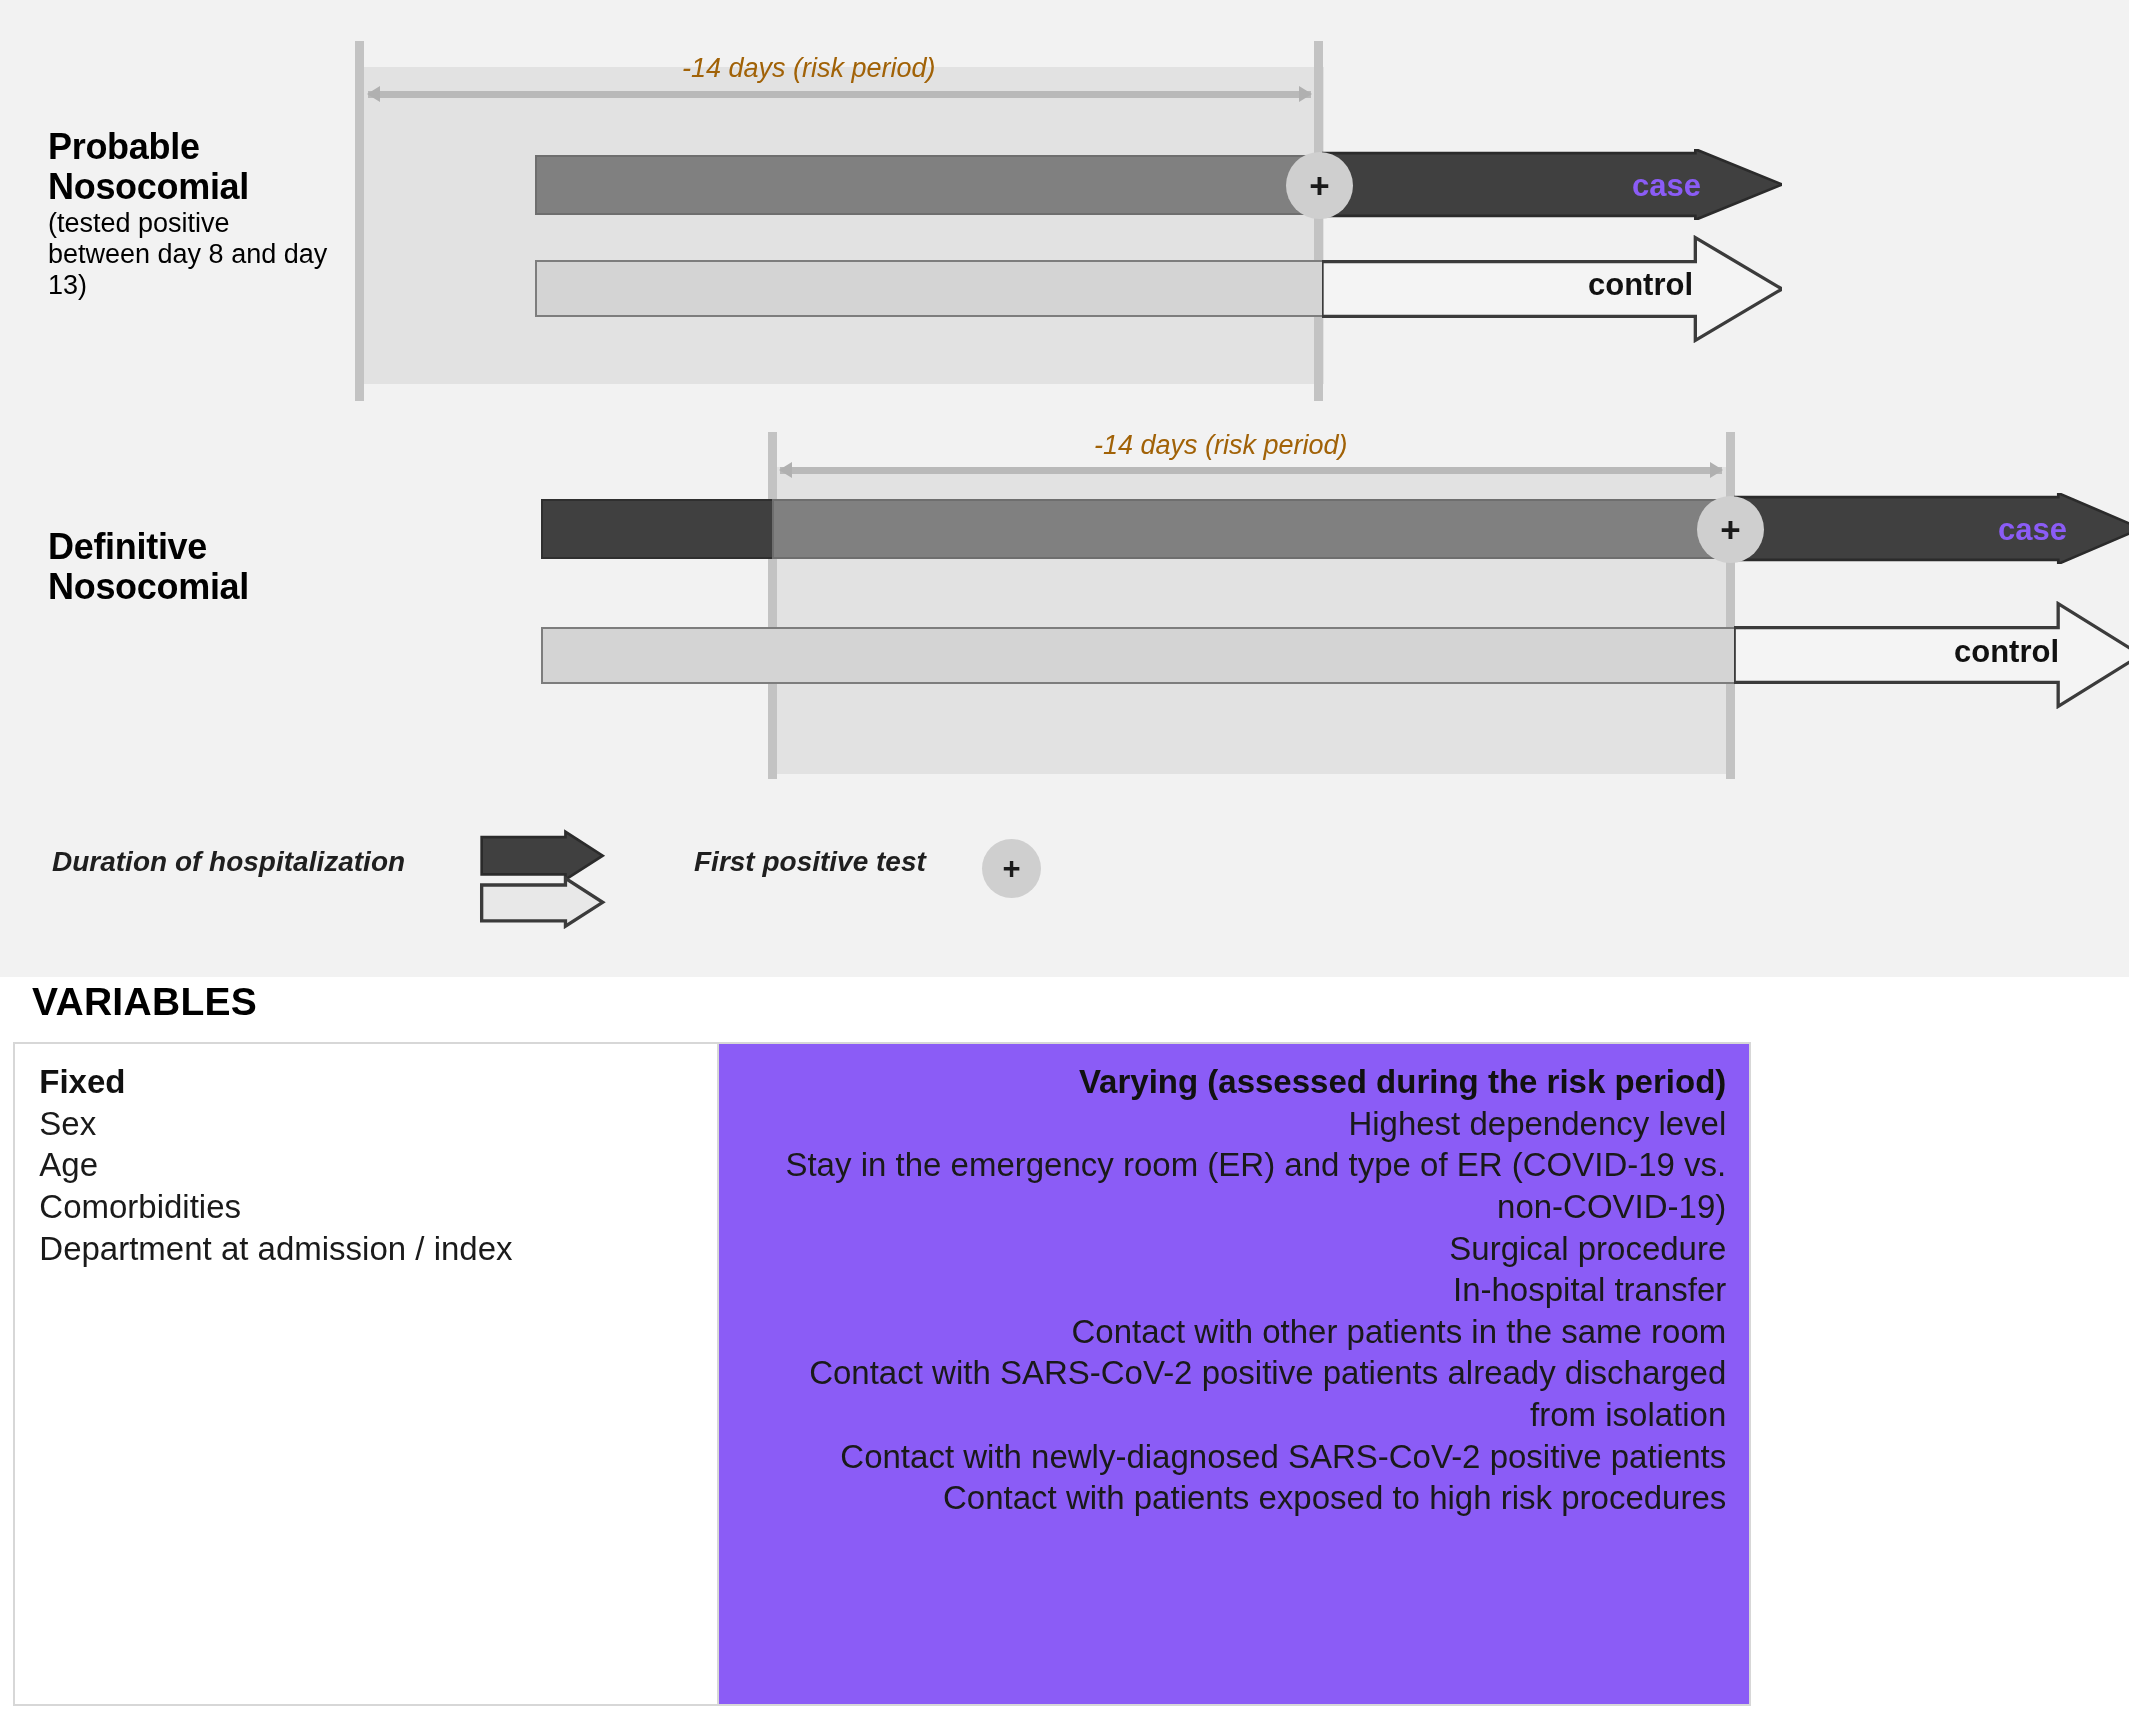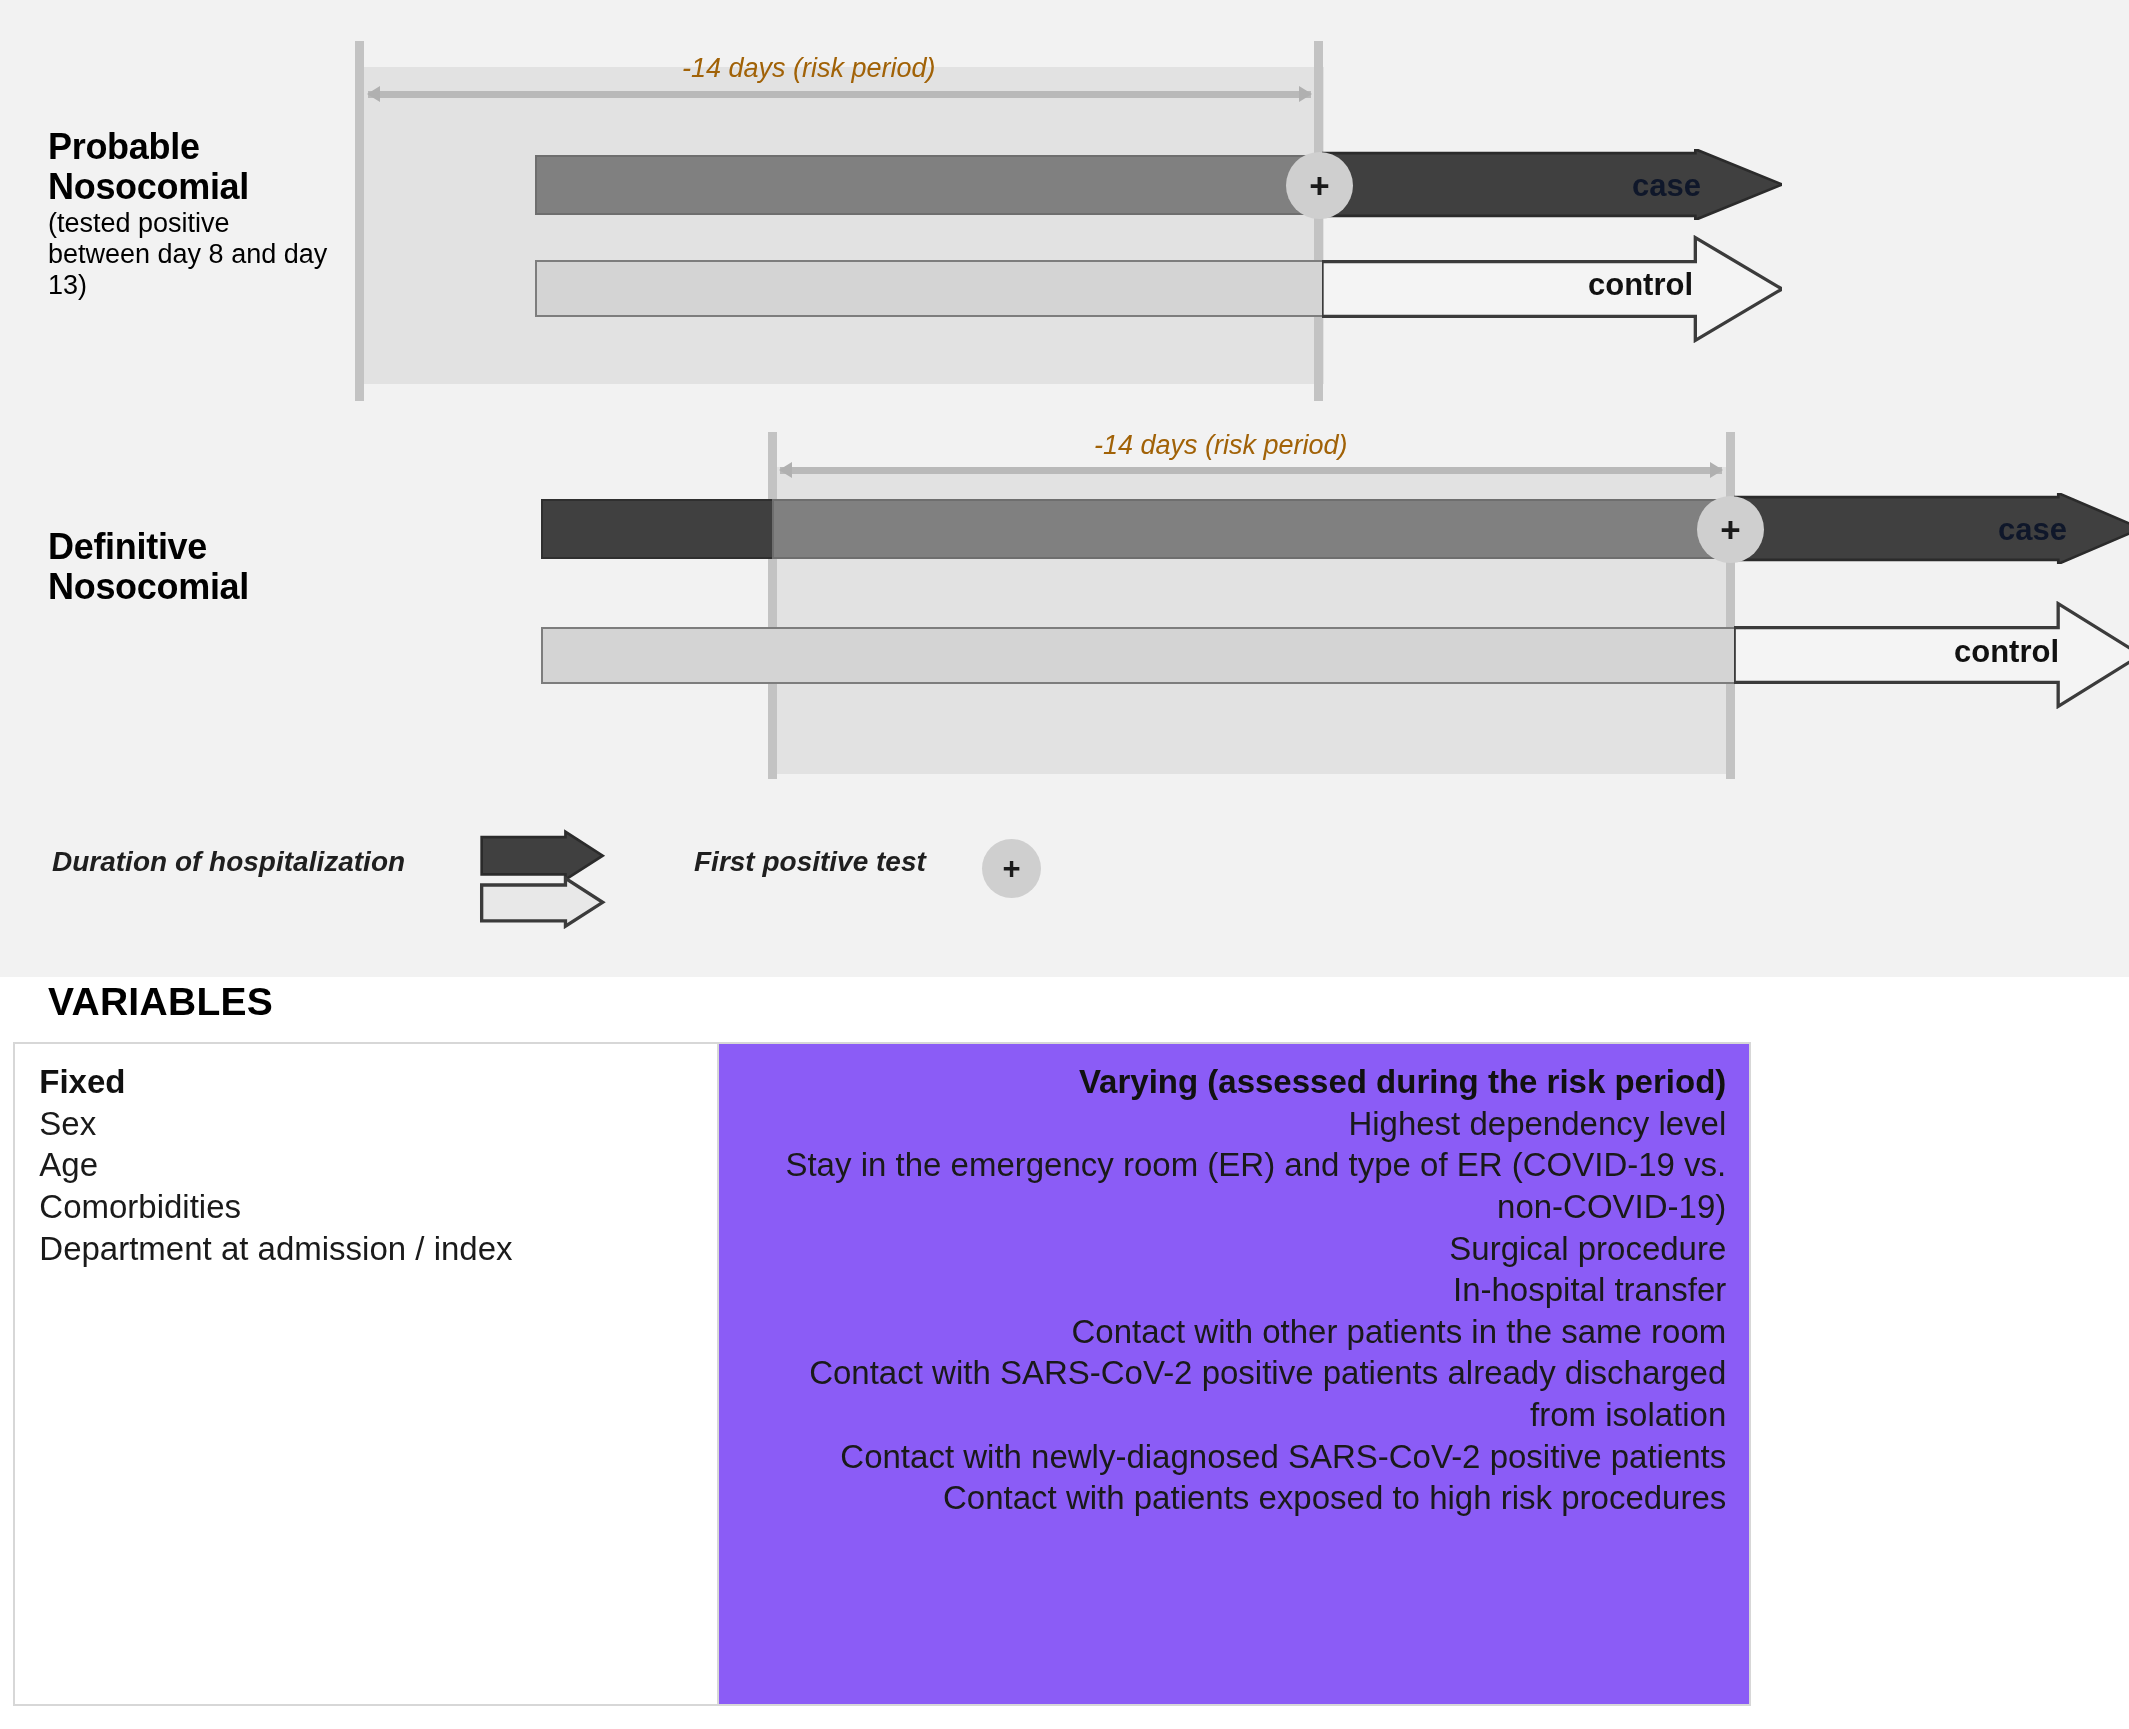--- a/index.html
+++ b/index.html
@@ -53,40 +53,40 @@
   .bar-grey{background:#808080;border:2px solid #6e6e6e;}
   .bar-dark{background:#404040;border:2px solid #2f2f2f;}
   .bar-light{background:#d4d4d4;border:2.7px solid #7d7d7d;}
 
   
   .blockarrow{position:absolute;}
   .blockarrow svg{display:block;}
   .arrow-text{
     position:absolute;font-size:31px;font-weight:bold;white-space:nowrap;
   }
-  .arrow-text.case{color:#0f172a;}
+  .arrow-text.case{color:#8b5cf6;}
   .arrow-text.control{color:#111111;}
 
   
   .plusmark{
     position:absolute;border-radius:50%;background:#cfcfcf;
     display:flex;align-items:center;justify-content:center;
     color:#1a1a1a;font-weight:bold;
   }
 
   
   .legend-text{
     position:absolute;font-size:28px;font-style:italic;font-weight:bold;
     color:#1f1f1f;white-space:nowrap;
   }
   .legend-arrows{position:absolute;}
 
   
   .variables-title{
-    position:absolute;left:48px;top:980px;
+    position:absolute;left:32px;top:980px;
     font-size:39px;font-weight:bold;color:#000;letter-spacing:0.3px;
   }
   .vtable{
     position:absolute;left:13.3px;top:1042px;width:1738px;height:664px;
     border:2px solid #d7d7d7;box-sizing:border-box;display:flex;
     background:#ffffff;
   }
   .vcol{box-sizing:border-box;padding:17.3px 23px 0 24px;}
   .vcol-fixed{width:704px;background:#ffffff;border-right:2px solid #d7d7d7;}
   .vcol-varying{flex:1;background:#8b5cf6;text-align:right;}

